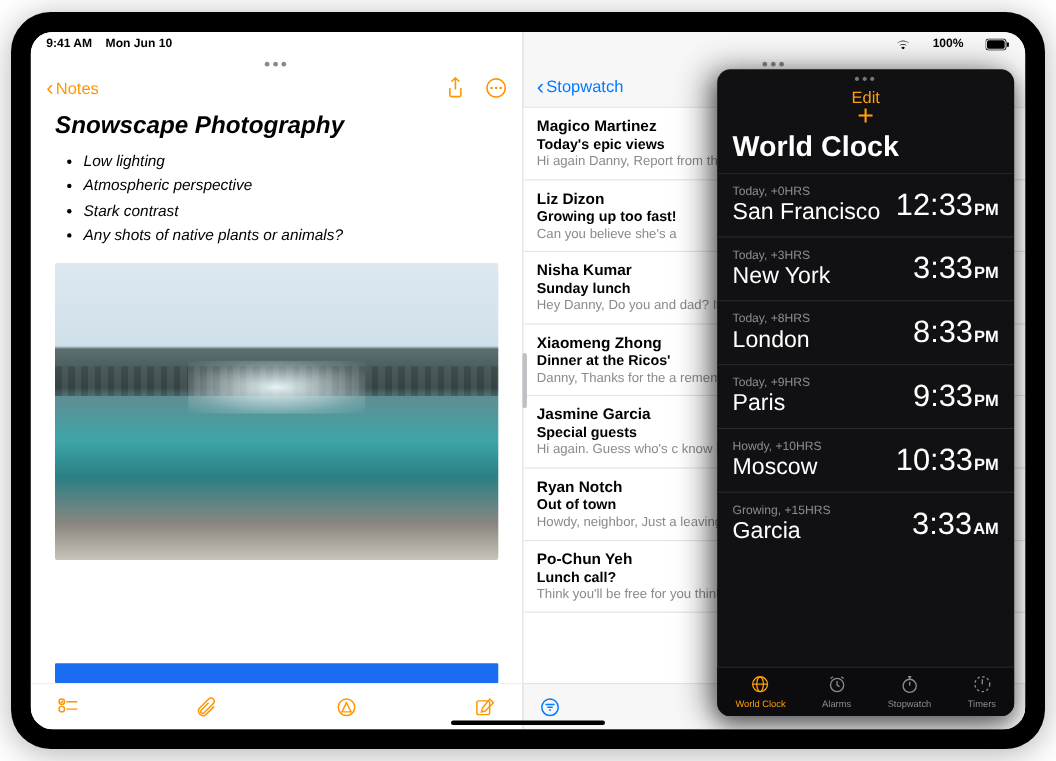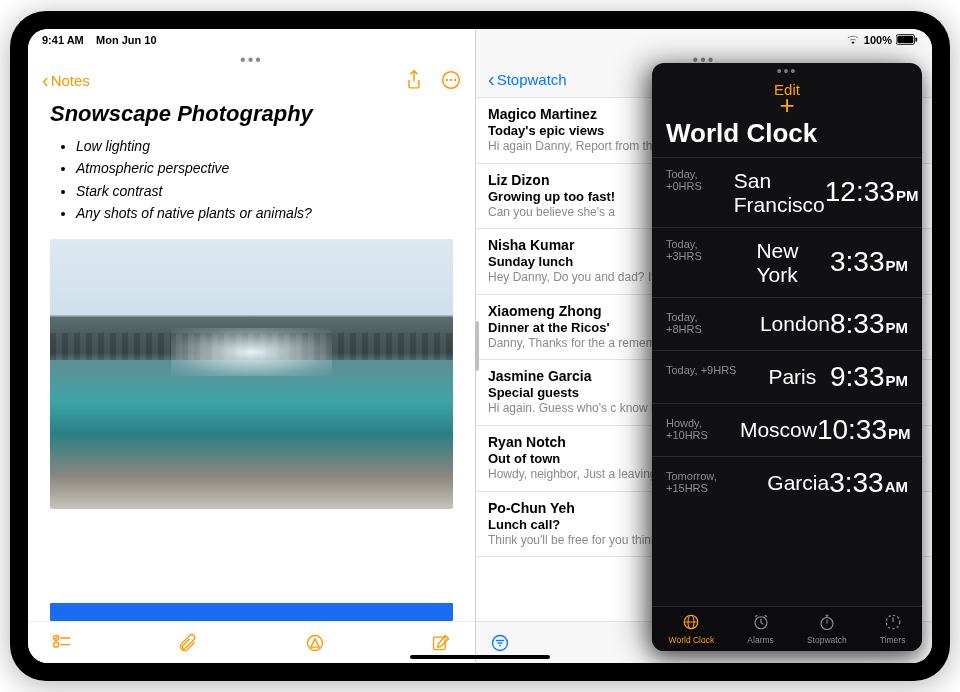--- a/index.html
+++ b/index.html
@@ -38,21 +38,21 @@
     height: 22px;
     display: flex;
     justify-content: space-between;
     align-items: center;
     padding: 2px 14px;
     font-size: 11px;
     font-weight: 600;
     color: #000;
     z-index: 50;
   }
-  .status-right { display: flex; gap: 4px; }
+  .status-right { display: flex; align-items: center; gap: 20px; }
   .wifi-icon, .battery-icon { display:inline-block; }
   .wifi-icon svg, .battery-icon svg { display:block; }
   .ellipsis { position: absolute; top: 22px; left: 50%; transform: translateX(-50%); font-size: 16px; color:#888; letter-spacing:2px; z-index:40;}
   
   .pane-left {
     flex: 0 0 448px;
     background: #fff;
     display: flex;
     flex-direction: column;
     border-right: 1px solid #d0d0d0;
@@ -196,21 +196,21 @@
     padding: 4px 14px 8px;
   }
   .so-list {
     flex:1; overflow:hidden;
   }
   .so-row {
     display:flex; justify-content:space-between; align-items:center;
     padding: 10px 14px;
     border-top:1px solid #2a2a2d;
   }
-  .so-left { display:flex; flex-direction:row;gap:32px; }
+  .so-left { display:flex; flex-direction:column; }
   .so-offset { font-size:11px; color:#8d8d92; }
   .so-city { font-size:21px; color:#fff; margin-top:1px; }
   .so-time { font-size:28px; color:#fff; font-weight:300; white-space:nowrap; }
   .so-time .unit { font-size:15px; margin-left:1px;font-weight:bold; }
   .so-tabs {
     display:flex; justify-content:space-around;
     padding:6px 0;
     border-top:1px solid #2a2a2d;
     background:#0c0c0e;
   }
@@ -421,21 +421,21 @@
           </div>
           <div class="so-row">
             <div class="so-left">
               <span class="so-offset">Howdy, +10HRS</span>
               <span class="so-city">Moscow</span>
             </div>
             <div class="so-time">10:33<span class="unit">PM</span></div>
           </div>
           <div class="so-row">
             <div class="so-left">
-              <span class="so-offset">Tomorrow, +15HRS</span>
+              <span class="so-offset">Growing, +15HRS</span>
               <span class="so-city">Garcia</span>
             </div>
             <div class="so-time">3:33<span class="unit">AM</span></div>
           </div>
         </div>
       <div class="so-tabs">
 
       <div class="so-tab active">
             <span><svg viewBox="0 0 24 24">
                 <circle cx="12" cy="12" r="9" fill="none" stroke="currentColor" stroke-width="1.6"></circle>

